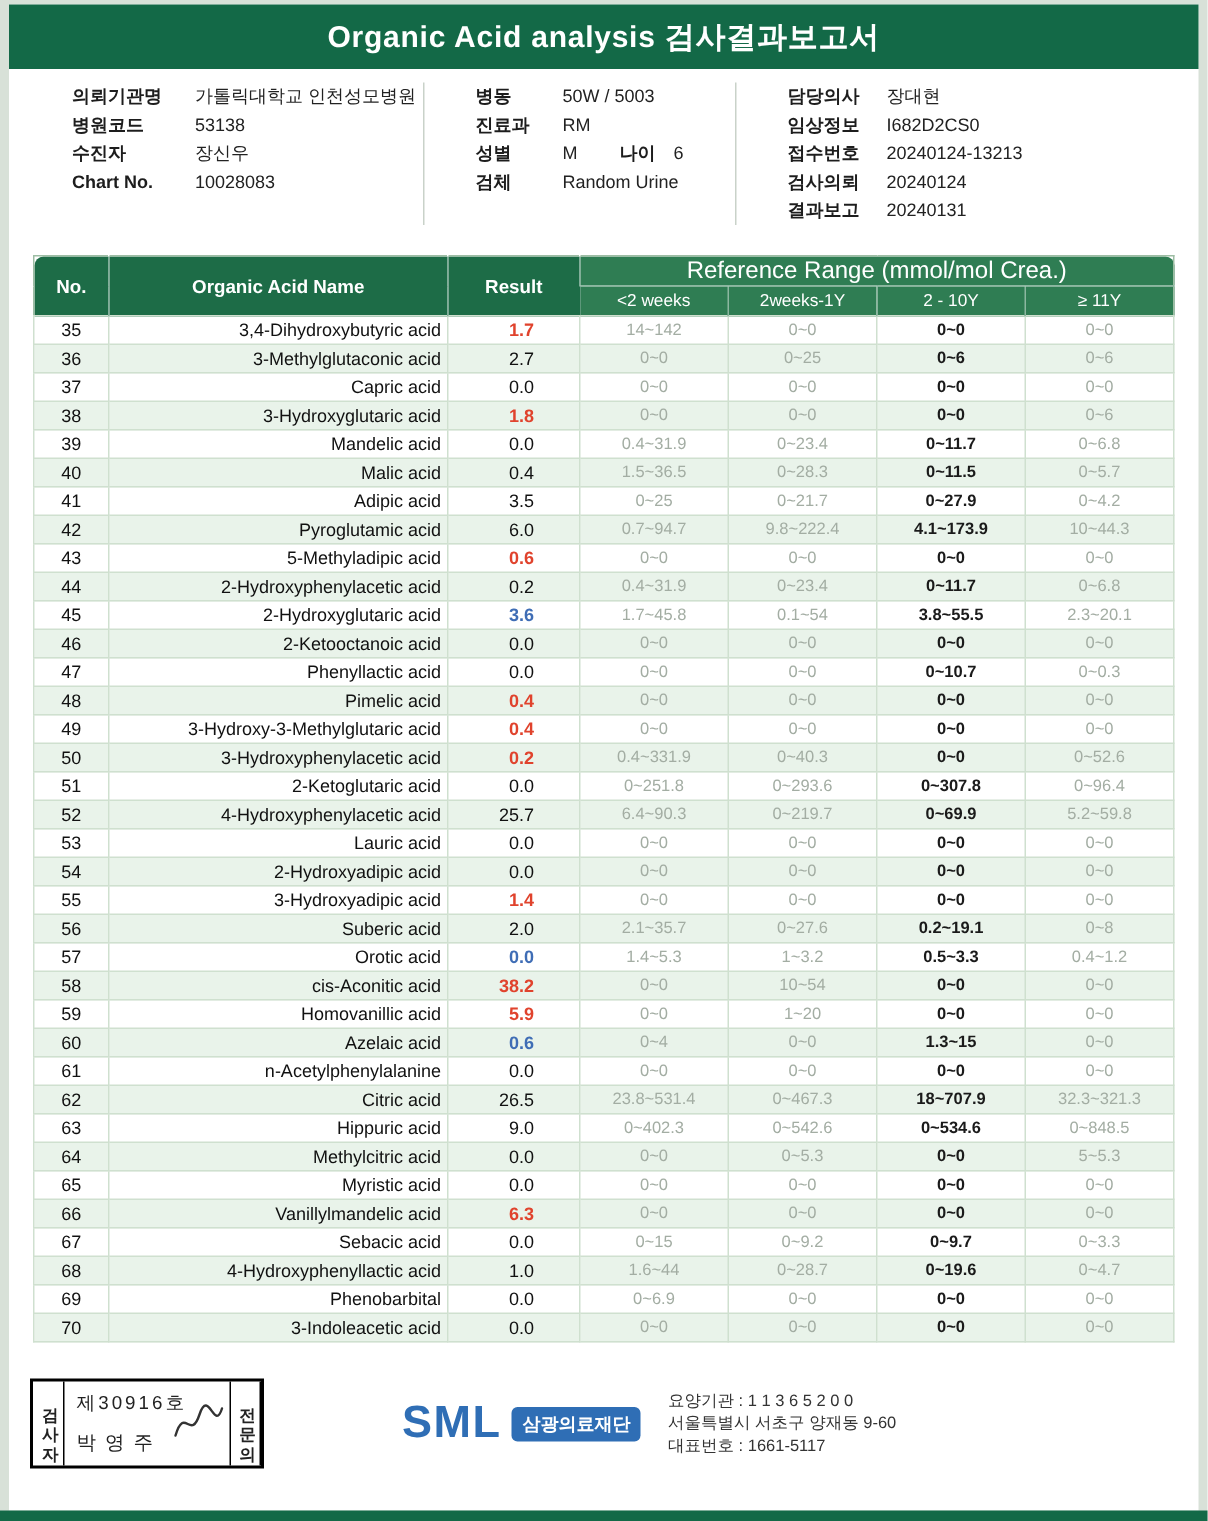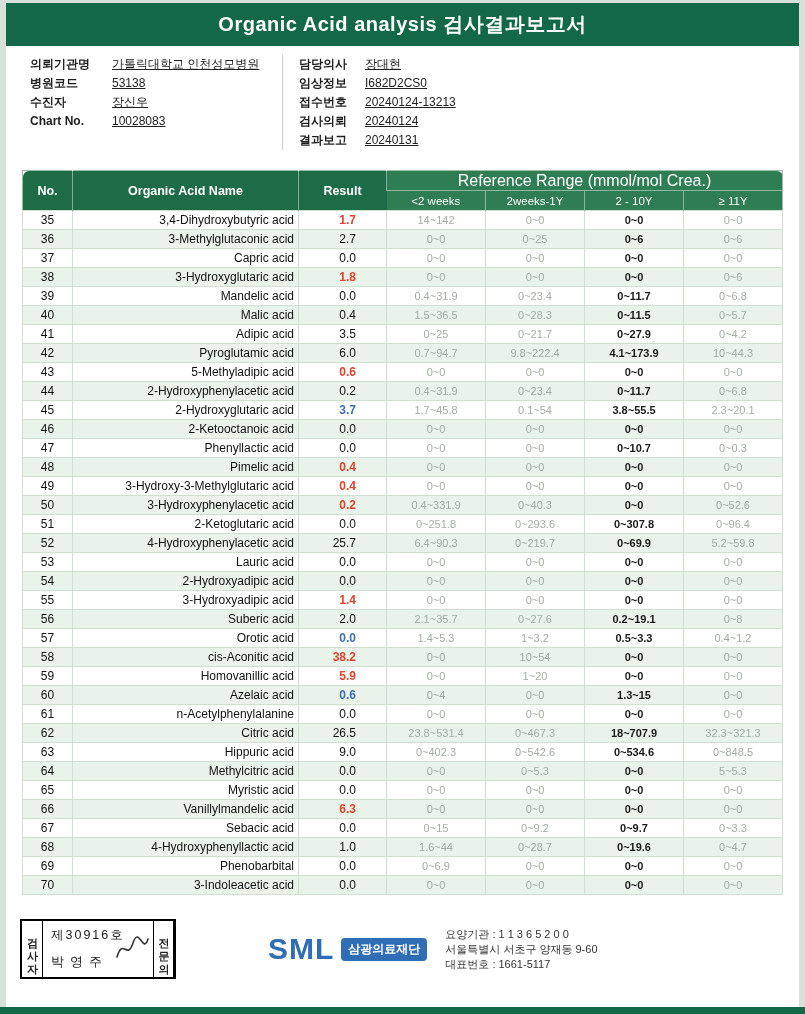--- a/index.html
+++ b/index.html
@@ -18,26 +18,26 @@
   .banner h1 { color:#fff; font-size:20px; font-weight:bold; letter-spacing:.5px; }
 
   
   .info { display:flex; padding:9px 10px 6px 24px; font-size:12px; }
   .info-col { padding-right:10px; }
   .info-col + .info-col { border-left:1px solid #c9d2c9; padding-left:16px; }
   .col-a { width:252px; }
   .col-b { width:208px; }
   .col-c { flex:1; }
   .info-row { line-height:19px; white-space:nowrap; }
-  .info-label { font-weight:bold; color:#1d1d1d; display:inline-block; }
+  .info-label { font-weight:bold; color:#1d1d1d; display:inline-block;margin-left:18px; }
   .col-a .info-label { width:82px; }
   .col-b .info-label { width:58px; }
   .col-c .info-label { width:66px; }
   .info-label.secondary { width:auto; margin-left:28px; margin-right:12px; }
-  .info-value { color:#222;text-decoration:underline; }
+  .info-value { color:#222; }
 
   
   table.results { border-collapse:collapse; table-layout:fixed; margin:14px 16px 0; width:calc(100% - 32px); border:1px solid #9dbda4; }
   thead th { color:#fff; text-align:center; vertical-align:middle; }
   .h-no, .h-name, .h-result { background:#1d6c47; font-size:12.5px; font-weight:bold; height:40px; }
   .h-no { border-top-left-radius:6px; }
   .h-ref { background:#2f7d53; font-size:16px; font-weight:normal; height:20px; border-top-right-radius:6px; }
   tr.subhead th { background:#2f7d53; font-size:11.5px; font-weight:normal; height:20px; }
   .h-name, .h-result, .h-ref { border-left:1px solid rgba(255,255,255,.45); }
   tr.subhead th + th { border-left:1px solid rgba(255,255,255,.45); }
@@ -80,20 +80,26 @@
   <header class="banner">
     <h1>Organic Acid analysis 검사결과보고서</h1>
   </header>
 
   <section class="info">
     <div class="info-col col-a">
         <div class="info-row"><span class="info-label">의뢰기관명</span><span class="info-value">가톨릭대학교 인천성모병원</span></div>
         <div class="info-row"><span class="info-label">병원코드</span><span class="info-value">53138</span></div>
         <div class="info-row"><span class="info-label">수진자</span><span class="info-value">장신우</span></div>
         <div class="info-row"><span class="info-label">Chart No.</span><span class="info-value">10028083</span></div>
+      </div>
+    <div class="info-col col-b">
+        <div class="info-row"><span class="info-label">병동</span><span class="info-value">50W / 5003</span></div>
+        <div class="info-row"><span class="info-label">진료과</span><span class="info-value">RM</span></div>
+        <div class="info-row"><span class="info-label">성별</span><span class="info-value">M</span><span class="info-label secondary">나이</span><span class="info-value">6</span></div>
+        <div class="info-row"><span class="info-label">검체</span><span class="info-value">Random Urine</span></div>
       </div>
     <div class="info-col col-c">
         <div class="info-row"><span class="info-label">담당의사</span><span class="info-value">장대현</span></div>
         <div class="info-row"><span class="info-label">임상정보</span><span class="info-value">I682D2CS0</span></div>
         <div class="info-row"><span class="info-label">접수번호</span><span class="info-value">20240124-13213</span></div>
         <div class="info-row"><span class="info-label">검사의뢰</span><span class="info-value">20240124</span></div>
         <div class="info-row"><span class="info-label">결과보고</span><span class="info-value">20240131</span></div>
       </div>
   </section>
 
@@ -208,21 +214,21 @@
           <td class="name">2-Hydroxyphenylacetic acid</td>
           <td class="result">0.2</td>
           <td class="ref">0.4~31.9</td>
           <td class="ref">0~23.4</td>
           <td class="ref active">0~11.7</td>
           <td class="ref">0~6.8</td>
         </tr>
         <tr>
           <td class="no">45</td>
           <td class="name">2-Hydroxyglutaric acid</td>
-          <td class="result low">3.7</td>
+          <td class="result low">3.6</td>
           <td class="ref">1.7~45.8</td>
           <td class="ref">0.1~54</td>
           <td class="ref active">3.8~55.5</td>
           <td class="ref">2.3~20.1</td>
         </tr>
         <tr class="alt">
           <td class="no">46</td>
           <td class="name">2-Ketooctanoic acid</td>
           <td class="result">0.0</td>
           <td class="ref">0~0</td>

